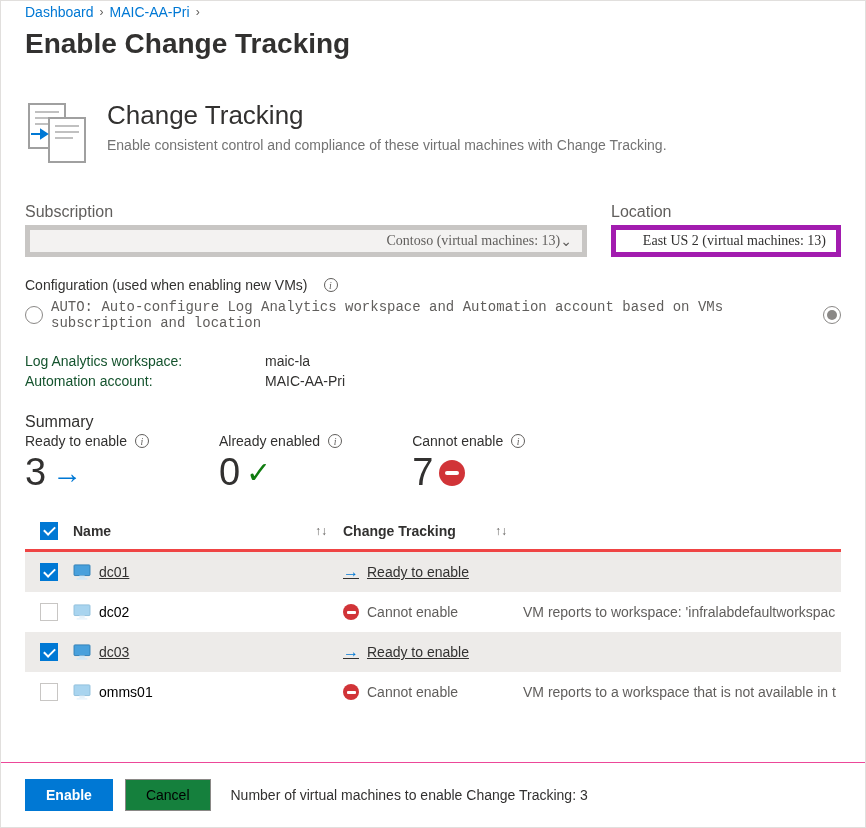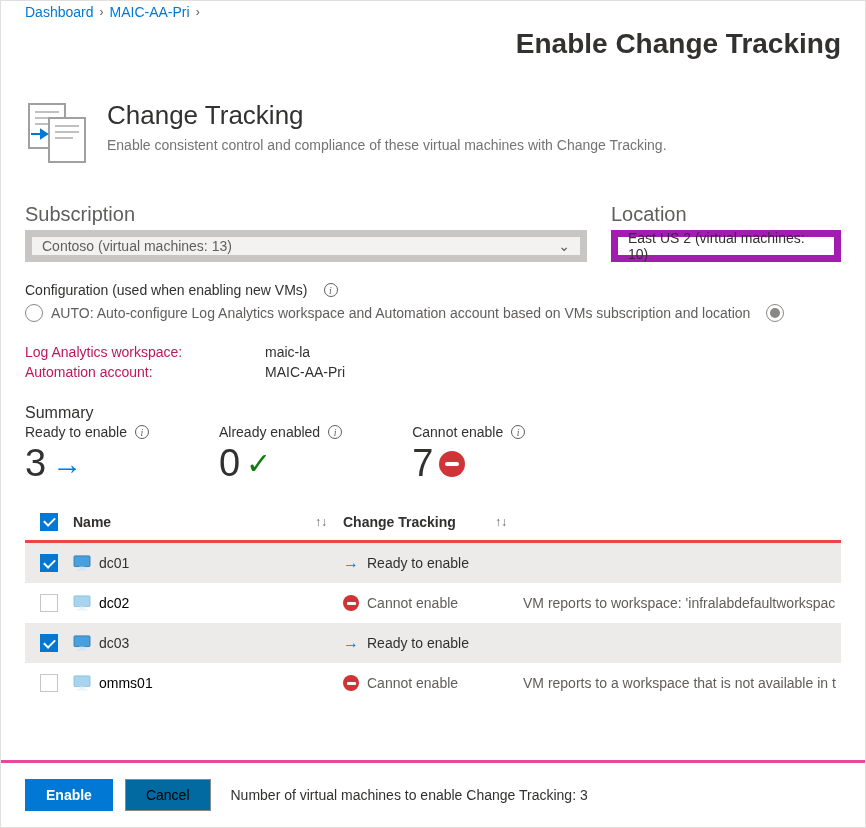--- a/index.html
+++ b/index.html
@@ -1,40 +1,40 @@
 <!DOCTYPE html>
 <html><head>
 <meta charset="utf-8">
 <style>
 * { box-sizing: border-box; margin: 0; padding: 0; }
 body { font-family: "Segoe UI", -apple-system, sans-serif; font-size: 14px; color: #323130; background: #fff; width: 866px; }
 .page { border: 1px solid #e1dfdd; padding: 3px 24px 0 24px; position: relative; height: 828px; }
 .breadcrumb { display: flex; align-items: center; gap: 6px; font-size: 14px; margin-bottom: 8px; }
 .breadcrumb a { color: #0078d4; text-decoration: none; cursor: pointer; }
 .breadcrumb .sep { color: #605e5c; font-size: 12px; }
-.page-title { font-size: 28px; font-weight: 600; margin-bottom: 40px; text-align: right; }
+.page-title { font-size: 28px; font-weight: 600; margin-bottom: 40px; }
 .header-row { display: flex; gap: 18px; align-items: flex-start; margin-bottom: 36px; }
 .feature-icon svg { width: 64px; height: 64px; }
 .feature-title { font-size: 26px; font-weight: 400; margin-bottom: 6px; }
 .feature-desc { font-size: 14px; color: #737373; }
 .fields-row { display: flex; gap: 24px; margin-bottom: 20px; }
 .field { flex: 1; display: flex; flex-direction: column; }
-.field-label { font-size: 20px; color: #605e5c; margin-bottom: 4px; }
-.field-input { height: 32px; border: 7px solid #a21caf; padding: 0 10px; display: flex; align-items: center; justify-content: space-between; font-size: 14px; background: #fff; }
+.field-label { font-size: 16px; color: #605e5c; margin-bottom: 4px; }
+.field-input { height: 32px; border: 5px solid #a21caf; padding: 0 10px; display: flex; align-items: center; justify-content: flex-end; font-size: 14px; background: #fff; font-family: Liberation Serif, serif; }
 .field-input.disabled { background: #f3f2f1; color: #605e5c; border-color: #c8c6c4; }
 .field-input .chev { color: #605e5c; }
 .config-row { margin-bottom: 22px; }
 .config-label { font-size: 14px; color: #323130; margin-bottom: 6px; display: flex; align-items: center; gap: 16px; }
 .info-icon { display: inline-flex; width: 14px; height: 14px; border: 1px solid #605e5c; border-radius: 50%; align-items: center; justify-content: center; font-size: 10px; color: #605e5c; font-style: italic; font-family: serif; }
-.radio-row { display: flex; align-items: center; gap: 8px; color: #605e5c; font-size: 14px; }
+.radio-row { display: flex; align-items: center; gap: 8px; color: #605e5c; font-size: 14px; font-family: Liberation Mono, monospace; }
 .radio { width: 18px; height: 18px; border: 1px solid #8a8886; border-radius: 50%; display: inline-flex; align-items: center; justify-content: center; flex: 0 0 18px; }
 .radio.filled { border-color: #8a8886; }
 .radio.filled::after { content: ''; width: 10px; height: 10px; background: #8a8886; border-radius: 50%; }
 .kv-row { display: flex; margin-bottom: 4px; font-size: 14px; }
-.kv-row .k { width: 240px; color: #be185d; }
+.kv-row .k { width: 240px; color: #14532d; }
 .kv-block { margin-bottom: 24px; }
 .summary-label { font-size: 16px; color: #323130; margin-bottom: 2px; }
 .summary-row { display: flex; gap: 70px; margin-bottom: 18px; }
 .summary-item .lbl { font-size: 14px; color: #323130; display: flex; align-items: center; gap: 8px; margin-bottom: 2px; }
 .summary-item .val { font-size: 38px; font-weight: 300; display: flex; align-items: center; gap: 6px; }
 .arrow-blue { color: #0078d4; font-size: 30px; }
 .check-green { color: #107c10; font-size: 30px; }
 .minus-red { display: inline-flex; width: 26px; height: 26px; background: #d13438; border-radius: 50%; align-items: center; justify-content: center; }
 .minus-red::after { content: ''; width: 14px; height: 4px; background: #fff; border-radius: 2px; }
 .minus-red-sm { display: inline-flex; width: 16px; height: 16px; background: #d13438; border-radius: 50%; align-items: center; justify-content: center; flex: 0 0 16px; }
@@ -44,29 +44,29 @@
 .col-check { width: 48px; display: flex; justify-content: center; }
 .col-name { width: 270px; display: flex; align-items: center; gap: 8px; }
 .col-status { width: 180px; display: flex; align-items: center; gap: 8px; }
 .col-details { flex: 1; color: #605e5c; white-space: nowrap; overflow: hidden; }
 .sort-icons { color: #605e5c; font-size: 12px; margin-left: auto; margin-right: 16px; }
 .checkbox { width: 18px; height: 18px; border: 1px solid #323130; background: #fff; display: inline-flex; align-items: center; justify-content: center; }
 .checkbox.checked { background: #0078d4; border-color: #0078d4; }
 .checkbox.checked::after { content: ''; width: 5px; height: 9px; border: solid #fff; border-width: 0 2px 2px 0; transform: rotate(45deg); margin-bottom: 2px; }
 .checkbox.disabled { border-color: #c8c6c4; }
 .trow { display: flex; align-items: center; height: 40px; font-size: 14px; }
-.trow.sel { background: #edebe9; }
+.trow.sel { background: #edebe9; text-decoration: underline; }
 .vm-icon { width: 18px; height: 16px; display: inline-flex; }
 .vm-icon svg { width: 18px; height: 16px; }
 .ready-arrow { color: #0078d4; font-size: 16px; }
 .cannot-txt { color: #605e5c; }
 .ready-txt { color: #323130; }
 .disabled-txt { color: #000000; }
-.footer { position: absolute; bottom: 0; left: 0; right: 0; border-top: 3px solid #ec4899; padding: 16px 24px; display: flex; align-items: center; gap: 12px; background: #fff; }
-.btn { height: 32px; padding: 0 20px; font-size: 14px; cursor: pointer; border: 1px solid #8a8886; background: #0369a1; }
+.footer { position: absolute; bottom: 0; left: 0; right: 0; border-top: 1px solid #ec4899; padding: 16px 24px; display: flex; align-items: center; gap: 12px; background: #fff; }
+.btn { height: 32px; padding: 0 20px; font-size: 14px; cursor: pointer; border: 1px solid #8a8886; background: #15803d; }
 .btn.primary { background: #0078d4; color: #fff; border-color: #0078d4; font-weight: 600; }
 .footer-txt { font-size: 14px; color: #323130; margin-left: 8px; }
 </style>
 </head>
 <body>
 
 <div class="page">
 
   <div class="breadcrumb">
     <a>Dashboard</a>
@@ -101,21 +101,21 @@
     <div class="field">
       <div class="field-label">Subscription</div>
       <div class="field-input disabled">
         <span>Contoso  (virtual machines: 13)</span>
         <span class="chev">⌄</span>
       </div>
     </div>
     <div class="field" style="max-width:230px">
       <div class="field-label">Location</div>
       <div class="field-input">
-        <span>East US 2 (virtual machines: 10)</span>
+        <span>East US 2 (virtual machines: 13)</span>
       </div>
     </div>
   </div>
 
   <div class="config-row">
     <div class="config-label">
       <span>Configuration (used when enabling new VMs)</span>
       <span class="info-icon">i</span>
     </div>
     <div class="radio-row">

